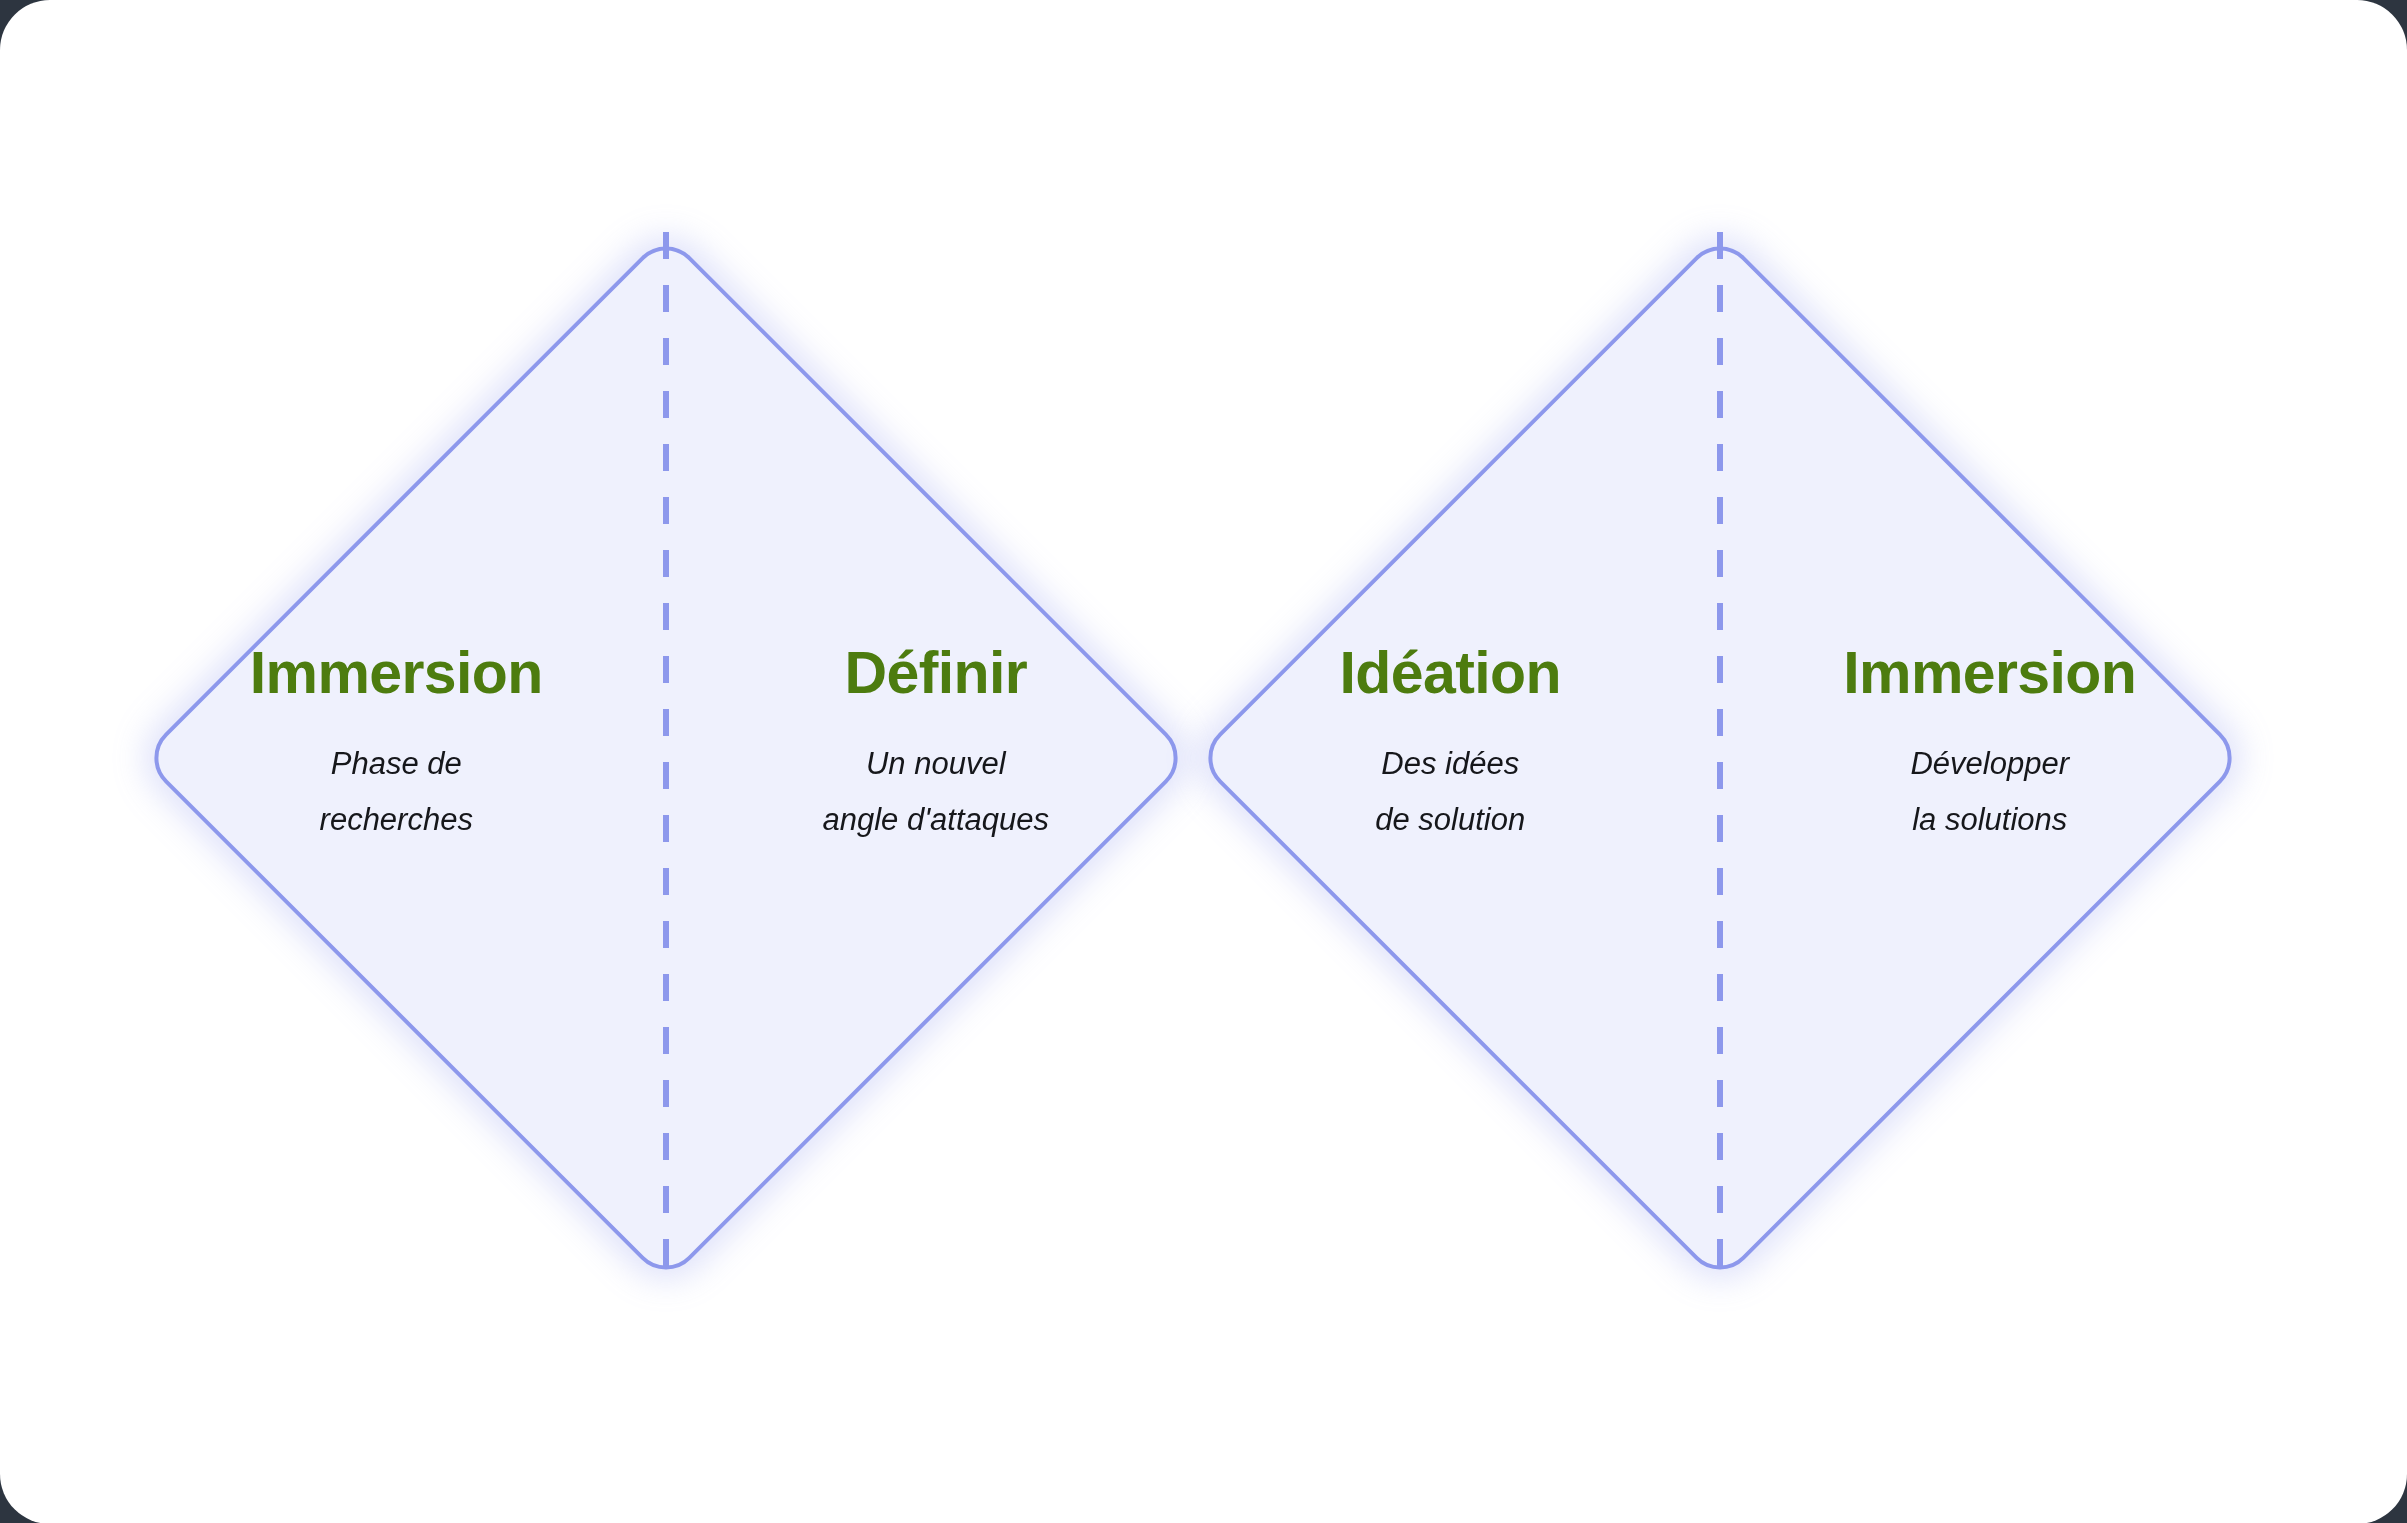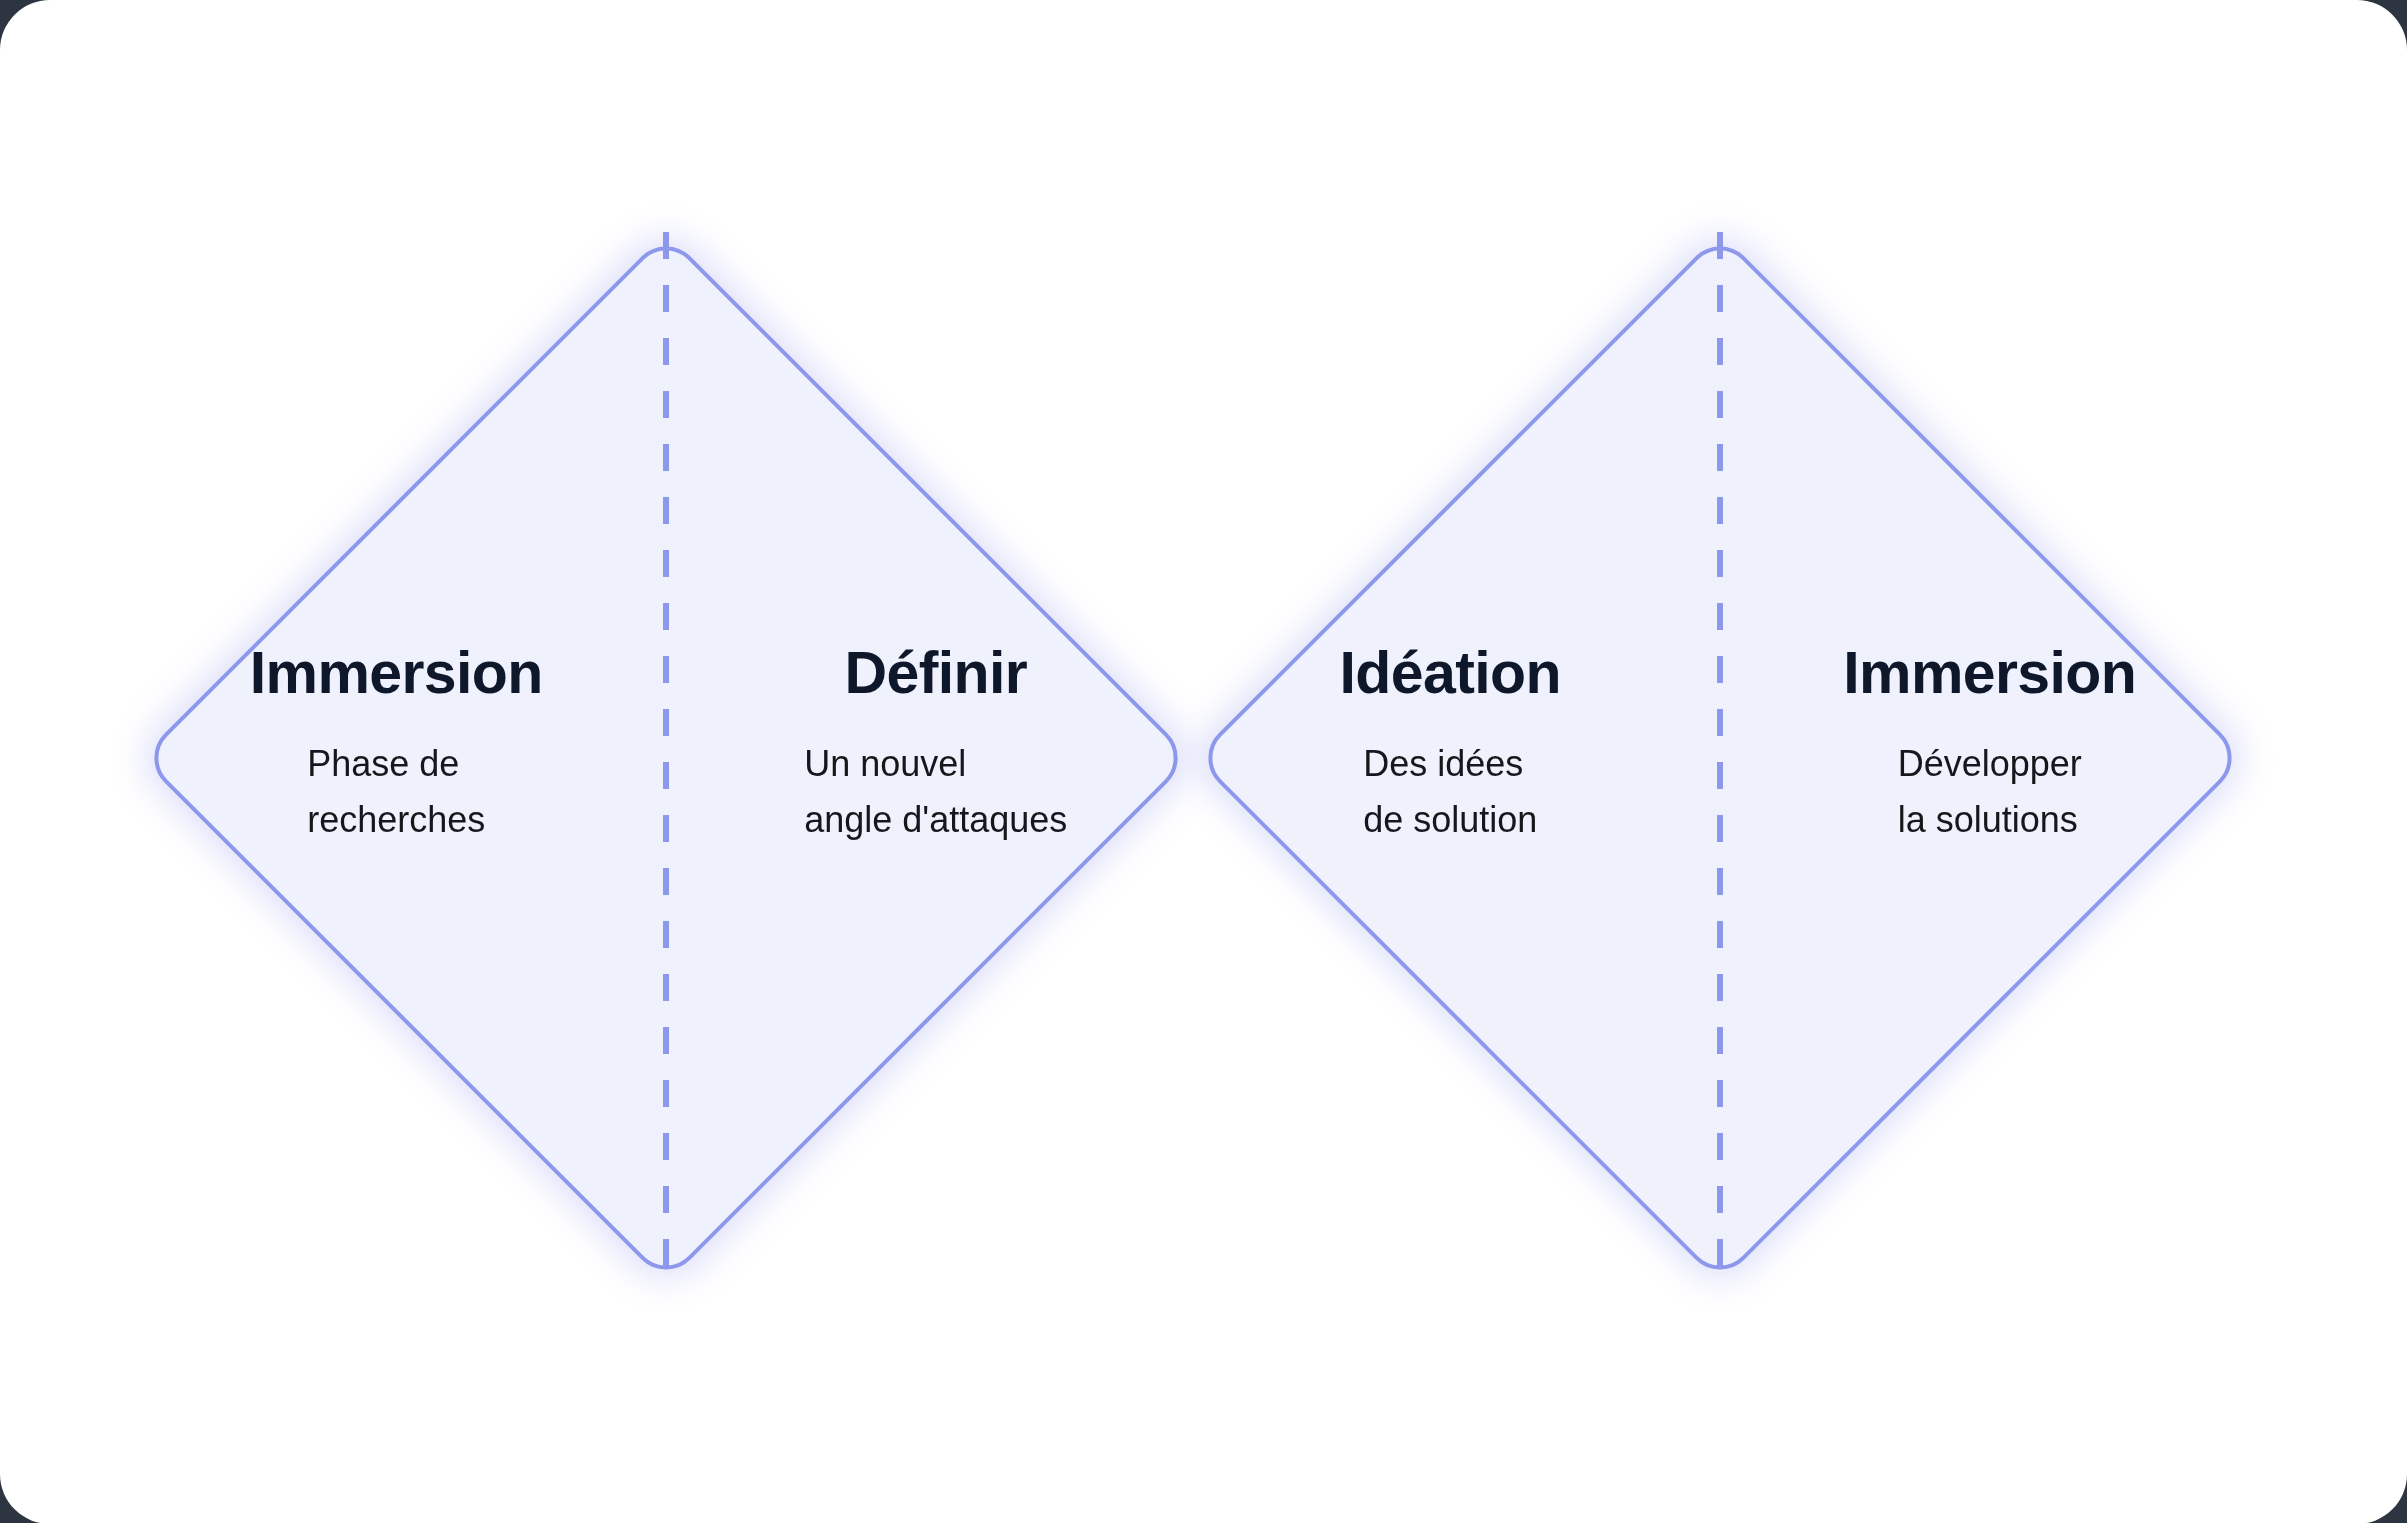--- a/index.html
+++ b/index.html
@@ -94,34 +94,36 @@
     display: flex;
     flex-direction: column;
     align-items: center;
     transform: translateY(-11.6px);
   }
 
   .phase-title {
     font-family: "Liberation Sans", sans-serif;
     font-size: 59px;
     font-weight: 700;
-    color: #0f172a;
+    color: #4d7c0f;
     letter-spacing: -0.6px;
     line-height: 1;
     white-space: nowrap;
     margin: 0 0 33px 0;
   }
 
   .phase-desc {
     font-family: "Liberation Sans", sans-serif;
-    font-size: 36px;
+    font-size: 31px;
     font-weight: 300;
     color: #16171b;
     line-height: 56px;
+    text-align: center;
     white-space: nowrap;
+    font-style: italic;
   }
   .phase-desc .desc-line { display: block; }
 </style>
 </head>
 <body>
 
 <div class="canvas">
   <div class="diagram">
 
     <div class="diamond-unit unit-left">

